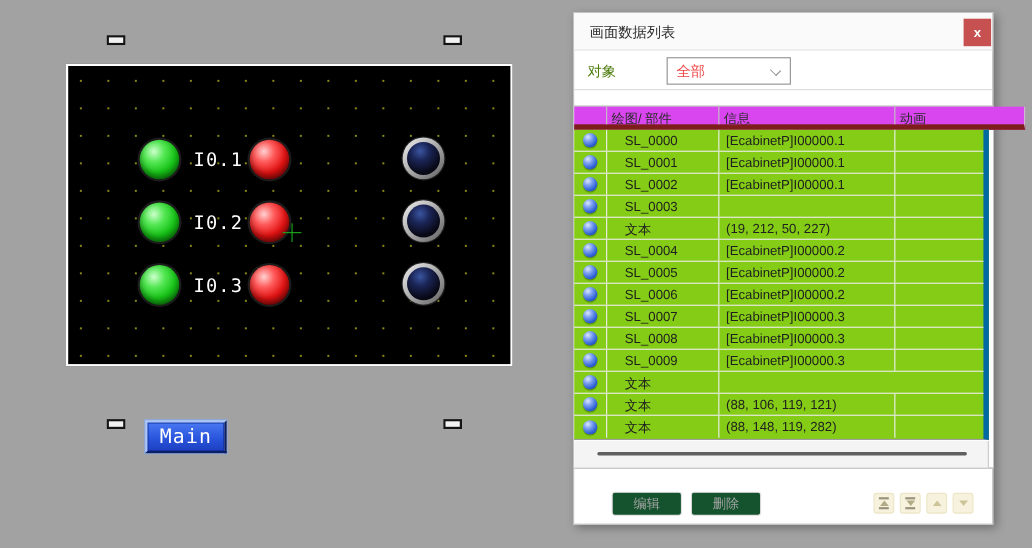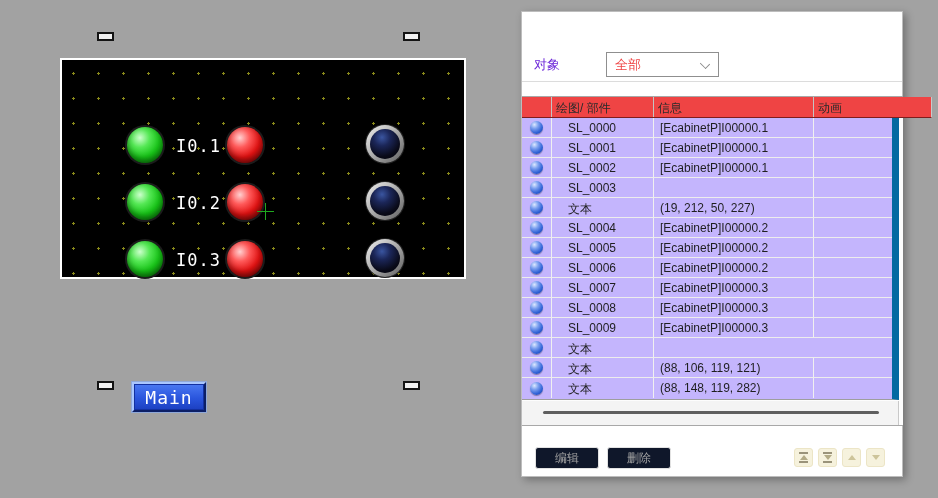--- a/index.html
+++ b/index.html
@@ -3,21 +3,21 @@
 <meta charset="utf-8">
 <style>
   * { margin:0; padding:0; box-sizing:border-box; }
   html,body { width:938px; height:498px; }
   body { font-family:"Liberation Sans", sans-serif; background:#a2a2a2; position:relative; overflow:hidden; }
 
   
   .handle { position:absolute; width:17px; height:9px; background:#f2f2f2; border:2px solid #141414; }
 
   
-  .hmi-canvas { position:absolute; left:60px; top:58px; width:406px; height:221px;
+  .hmi-canvas { position:absolute; left:60px; top:58px; width:406px; height:275px;
     background:#000; border:2px solid #ffffff;
     background-image:radial-gradient(circle, #8a8a1a 1px, transparent 1.4px);
     background-size:25px 25px; background-position:24px 26px; }
   .light-row { position:absolute; left:0; width:100%; height:38px; }
   .light { position:absolute; width:36px; height:36px; border-radius:50%; }
   .light.green { background:radial-gradient(circle at 36% 30%, #ccffcc 0%, #55e855 28%, #17c317 58%, #077a07 100%); box-shadow:0 0 0 2px #1c1c1c, inset 0 -3px 6px rgba(0,0,0,.45); }
   .light.red   { background:radial-gradient(circle at 36% 30%, #ffd0d0 0%, #ff5a5a 28%, #e01212 58%, #7c0606 100%); box-shadow:0 0 0 2px #1c1c1c, inset 0 -3px 6px rgba(0,0,0,.45); }
   .light.dark  { width:38px; height:38px; background:linear-gradient(135deg,#f0f0f0 0%, #b9b9b9 40%, #5e5e5e 100%); padding:4px; box-shadow:0 0 0 1px #222; }
   .light.dark .lens { width:100%; height:100%; border-radius:50%;
     background:radial-gradient(circle at 40% 28%, #3a55a0 0%, #1b2658 30%, #090a18 68%, #020208 100%); }
@@ -33,44 +33,44 @@
     display:flex; align-items:center; justify-content:center; letter-spacing:1px; cursor:pointer; }
 
   
   .panel { position:absolute; left:521px; top:11px; width:382px; height:466px;
     background:#ffffff; border:1px solid #bdbdbd; box-shadow:3px 3px 8px rgba(0,0,0,.3); }
   .titlebar { position:absolute; left:0; top:0; width:100%; height:34px; background:#fafafa; border-bottom:1px solid #e4e4e4; }
   .title { position:absolute; left:14px; top:9px; font-size:13px; color:#2b2b2b; }
   .close-btn { position:absolute; right:1px; top:5px; width:25px; height:25px; background:#c75050; color:#ffffff;
     font-size:12px; font-weight:bold; display:flex; align-items:center; justify-content:center; cursor:pointer; }
   .filter-row { position:absolute; left:0; top:35px; width:100%; height:35px; border-bottom:1px solid #dcdcdc; }
-  .filter-label { position:absolute; left:12px; top:9px; font-size:13px; color:#6d28d9; }
+  .filter-label { position:absolute; left:12px; top:9px; font-size:13px; color:#4d7c0f; }
   .dropdown { position:absolute; left:84px; top:5px; width:113px; height:25px; background:#ffffff;
     border:1px solid #8f8f8f; font-size:13px; color:#ef4444; display:flex; align-items:center; padding-left:8px; cursor:pointer; }
   .chev { position:absolute; right:9px; top:7px; width:8px; height:8px; border-right:1.5px solid #8a8a8a; border-bottom:1.5px solid #8a8a8a; transform:rotate(45deg) scaleY(.8); }
 
   
   .tablebox { position:absolute; left:0; top:84px; width:381px; height:330px; border-top:1px solid #a8a8a8; border-bottom:1px solid #a8a8a8; background:#fdfdfd; }
-  .thead { display:grid; grid-template-columns:29px 102px 160px 85px; height:21px; background:#ef4444; border-bottom:1px solid #7f1d1d; border-right:1px solid #c9c9c9; width:410px; }
+  .thead { display:grid; grid-template-columns:29px 102px 160px 85px; height:21px; background:#d946ef; border-bottom:5px solid #7f1d1d; border-right:1px solid #c9c9c9; width:410px; }
   .thead .hcell { font-size:12px; color:#2b2b2b; padding:3px 0 0 4px; border-left:1px solid #c4c4c4; overflow:hidden; white-space:nowrap; }
   .thead .hcell:first-child { border-left:none; }
-  .tbody { width:377px; border-right:7px solid #0369a1; border-bottom:1px solid #9e9e9e; height:282px; background:#c4b5fd; }
+  .tbody { width:377px; border-right:5px solid #0369a1; border-bottom:1px solid #9e9e9e; height:282px; background:#84cc16; }
   .trow { display:grid; grid-template-columns:29px 102px 160px 85px; height:20px; border-bottom:1px solid #ededed; cursor:default; }
   .trow:last-child { border-bottom:none; }
   .cell { font-size:12px; color:#1f1f1f; white-space:nowrap; overflow:hidden; border-left:1px solid #f0f0f0; }
   .cell.c-icon { border-left:none; display:flex; align-items:center; justify-content:center; }
   .cell.c-name { padding:3px 0 0 16px; }
   .cell.c-info { padding:3px 0 0 6px; }
   .sphere { width:13px; height:13px; border-radius:50%; background:radial-gradient(circle at 34% 28%, #dce8ff 0%, #7fa2f0 30%, #2f62d6 65%, #16379c 100%); box-shadow:0 1px 1px rgba(0,0,0,.35); }
   .hscroll { position:absolute; left:0; bottom:0; width:377px; height:24px; background:#f4f4f4; border-right:1px solid #c9c9c9; }
   .hthumb { position:absolute; left:21px; top:10px; width:336px; height:3px; background:#5f5f5f; border-radius:2px; cursor:pointer; }
 
   
-  .pbtn { position:absolute; top:435px; width:64px; height:22px; background:#0f172a; border:1px solid #e2e2e2; border-radius:3px;
-    font-size:12px; color:#a3a3a3; display:flex; align-items:center; justify-content:center; cursor:pointer; font-family:"Liberation Sans", sans-serif; }
+  .pbtn { position:absolute; top:435px; width:64px; height:22px; background:#14532d; border:1px solid #e2e2e2; border-radius:3px;
+    font-size:12px; color:#a3a3a3; display:flex; align-items:center; justify-content:center; cursor:pointer; font-family:"Liberation Sans", sans-serif;margin-left:21px; }
   .navbtn { position:absolute; top:436px; width:19px; height:19px; background:#f6f2dd; border:1px solid #ece5c6; border-radius:3px;
     display:flex; flex-direction:column; align-items:center; justify-content:center; gap:1px; cursor:pointer; }
   .tri-up   { width:0; height:0; border-left:4px solid transparent; border-right:4px solid transparent; border-bottom:5px solid #b3ab86; }
   .tri-down { width:0; height:0; border-left:4px solid transparent; border-right:4px solid transparent; border-top:5px solid #b3ab86; }
   .navbar { width:9px; height:2px; background:#9a937a; }
   .tri-lite.tri-up { border-bottom-color:#cdc49a; }
   .tri-lite.tri-down { border-top-color:#cdc49a; }
 </style>
 </head>
 <body>
@@ -112,20 +112,24 @@
   <div class="crosshair" style="left:195px; top:143px;">
     <div class="h"></div>
       <div class="v"></div>
   </div>
 
   <div class="main-btn">Main</div>
 </div>
 
 <div class="panel">
 
+  <div class="titlebar">
+    <div class="title">画面数据列表</div>
+    <div class="close-btn">x</div>
+  </div>
 
   <div class="filter-row">
     <div class="filter-label">对象</div>
     <div class="dropdown">
       <span>全部</span>
       <span class="chev"></span>
     </div>
   </div>
 
   <div class="tablebox">

